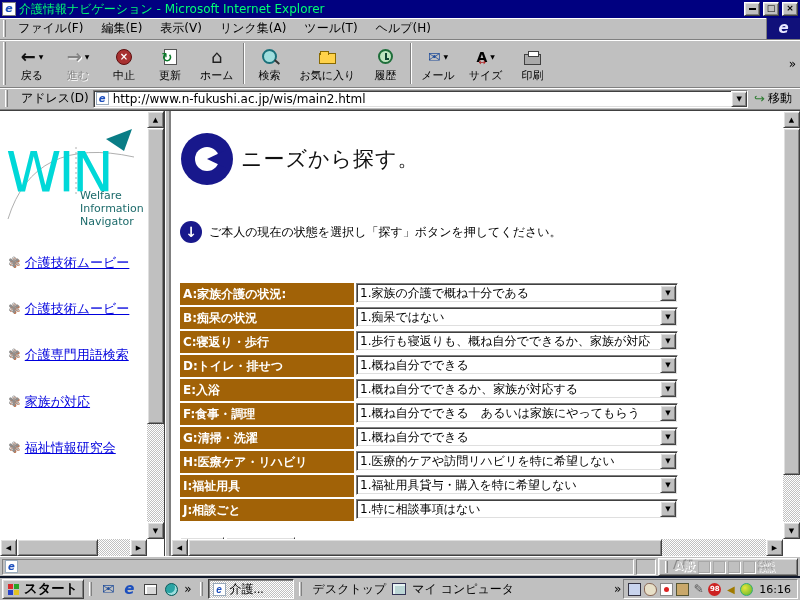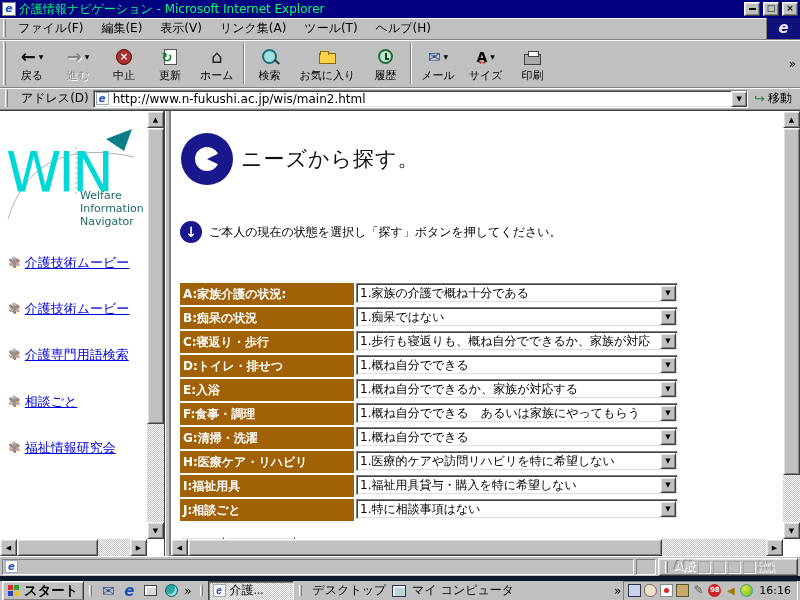--- a/index.html
+++ b/index.html
@@ -113,21 +113,21 @@
   .statusbar { height:20px; flex:0 0 20px; border-top:1px solid #fff; display:flex; align-items:center; padding:1px 2px; gap:2px; }
   .status-main { flex:1; height:16px; border:1px solid; border-color:#808080 #fff #fff #808080; display:flex; align-items:center; padding-left:2px; gap:3px; }
   .status-small { width:20px; height:16px; border:1px solid; border-color:#808080 #fff #fff #808080; }
   .ime-bar { width:140px; height:18px; display:flex; align-items:center; gap:3px; padding:0 3px; }
   .emboss { color:#c6c6c6; text-shadow:1px 1px 0 #fff, -1px -1px 0 #8a8a8a; }
   .ime-mode { font-size:12px; font-weight:bold; }
   .ime-box { width:12px; height:12px; border:1px solid #a8a8a8; box-shadow:1px 1px 0 #fff; }
   .ime-caps { font-size:6px; line-height:6px; text-align:left; }
 
   
-  .taskbar { height:24px; flex:0 0 24px; border-top:5px solid #0f172a; display:flex; align-items:center; padding:2px; gap:2px; }
+  .taskbar { height:24px; flex:0 0 24px; border-top:2px solid #0f172a; display:flex; align-items:center; padding:2px; gap:2px; }
   .start-btn { display:flex; align-items:center; gap:4px; height:20px; padding:0 5px; font-weight:bold; }
   .winflag { width:12px; height:11px; display:grid; grid-template-columns:5px 5px; grid-template-rows:5px 5px; gap:1px; }
   .winflag i { display:block; }
   .ql { display:flex; align-items:center; gap:5px; padding:0 3px; }
   .qicon { width:16px; height:16px; display:flex; align-items:center; justify-content:center; font-size:13px; }
   .ie-e { color:#1c4fbe; font-weight:bold; font-style:italic; font-size:15px; }
   .desk-ic { width:13px; height:11px; background:#d8d8d8; border:1px solid #444; box-shadow:inset 2px 2px 0 #fff; }
   .globe-ic { width:13px; height:13px; border-radius:50%; background:#2aa4a4; border:1px solid #0c5c5c; box-shadow:inset -2px -2px 0 #9fdede; }
   .task-btn { width:86px; height:20px; display:flex; align-items:center; gap:4px; padding:0 4px;
               border:1px solid; border-color:#404040 #fff #fff #404040; box-shadow: inset 1px 1px 0 #808080; font-size:12px; }
@@ -277,21 +277,21 @@
           <text x="0" y="74" font-size="56" fill="#00d8d8" font-family="DejaVu Sans, sans-serif" letter-spacing="-3">WIN</text>
           <polygon points="100,22 126,12 118,34" fill="#0a7d86"></polygon>
           <text x="74" y="82" font-size="11" fill="#1d6b6b" font-family="DejaVu Sans, sans-serif">Welfare</text>
           <text x="74" y="95" font-size="11" fill="#1d6b6b" font-family="DejaVu Sans, sans-serif">Information</text>
           <text x="74" y="108" font-size="11" fill="#1d6b6b" font-family="DejaVu Sans, sans-serif">Navigator</text>
         </svg>
         <div class="side-links">
           <div class="slink"><span class="flower">✾</span><a href="#">介護技術ムービー</a></div>
           <div class="slink"><span class="flower">✾</span><a href="#">介護技術ムービー</a></div>
           <div class="slink"><span class="flower">✾</span><a href="#">介護専門用語検索</a></div>
-          <div class="slink"><span class="flower">✾</span><a href="#">相談ごと</a></div>
+          <div class="slink"><span class="flower">✾</span><a href="#">家族が対応</a></div>
           <div class="slink"><span class="flower">✾</span><a href="#">福祉情報研究会</a></div>
         </div>
       </div>
       <div class="vscroll">
         <span class="sb-btn raised">▲</span>
         <span class="sb-track-v checker">
             <span class="sb-thumb-v raised" style="top:0;height:75%;"></span>
           </span>
         <span class="sb-btn raised">▼</span>
       </div>

